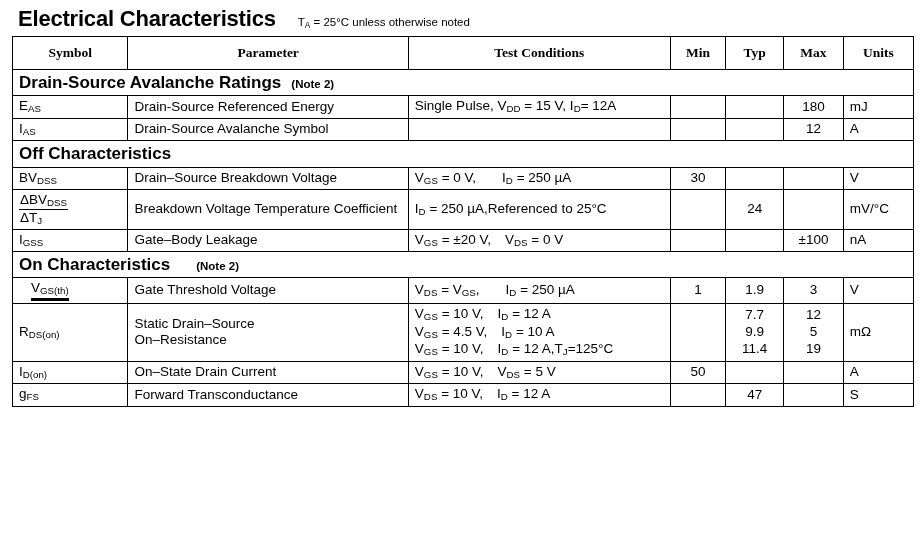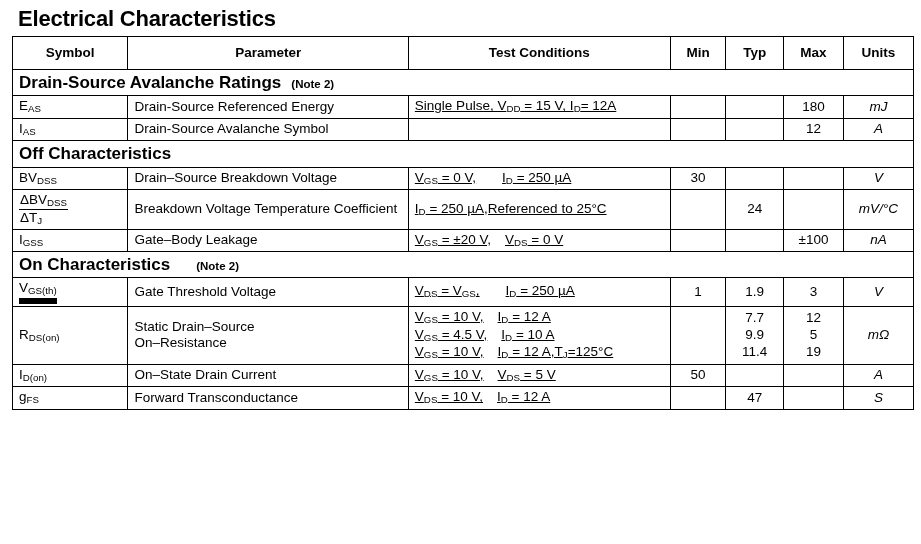--- a/index.html
+++ b/index.html
@@ -54,20 +54,21 @@
     padding: 2px 6px;
     vertical-align: middle;
     font-size: 13.5px;
     line-height: 1.25;
   }
   thead th {
     font-size: 17px;
     font-weight: bold;
     height: 28px;
     padding: 2px 4px;
+    font-family: Liberation Serif, serif;
   }
   
   col.c-sym   { width: 112px; }
   col.c-par   { width: 272px; }
   col.c-cond  { width: 254px; }
   col.c-min   { width: 54px; }
   col.c-typ   { width: 56px; }
   col.c-max   { width: 58px; }
   col.c-unit  { width: 68px; }
 
@@ -88,42 +89,45 @@
   }
   .sec-note {
     font-weight: bold;
     font-size: 11.5px;
     margin-left: 10px;
   }
   .sec-note.wide { margin-left: 26px; }
 
   td.sym { font-size: 14px; white-space: nowrap; }
   td.param { font-size: 14px; }
-  td.cond { font-size: 13.5px; white-space: nowrap; text-decoration: underline; }
+  td.cond { font-size: 13.5px; white-space: nowrap; }
   td.num { text-align: center; font-size: 14px; }
-  td.unit { text-align: center; font-size: 14px; font-style: italic; }
+  td.unit { text-align: left; font-size: 14px; }
 
   .multi { line-height: 1.35; }
   .frac {
     display: inline-block;
     text-align: left;
     line-height: 1.15;
   }
   .frac .top { display: block; border-bottom: 1px solid #000; padding: 0 1px; }
   .frac .bot { display: block; padding: 0 1px; }
   .spacer { display: inline-block; width: 26px; }
   .spacer-sm { display: inline-block; width: 14px; }
 </style>
 </head>
 <body>
 
 <div class="sheet">
 
   <div class="title-row">
     <div class="doc-title">Electrical Characteristics</div>
+    <div class="doc-subtitle">
+      <span>T</span><sub>A</sub><span> = 25°C unless otherwise noted</span>
+    </div>
   </div>
 
   <table class="ec">
     <colgroup>
       <col class="c-sym">
         <col class="c-par">
         <col class="c-cond">
       <col class="c-min">
         <col class="c-typ">
         <col class="c-max">
@@ -227,21 +231,21 @@
       </tr>
 
       <tr class="sec-row">
         <td colspan="7">
           <span class="sec-title">On Characteristics</span><span class="sec-note wide">(Note 2)</span>
         </td>
       </tr>
 
       <tr>
         <td class="sym">
-          <span style="border-bottom:6px solid #000000; display:inline-block;">V<sub>GS(th)</sub></span>
+          <span style="border-bottom:3px solid #000000; display:inline-block;margin-left:12px;">V<sub>GS(th)</sub></span>
         </td>
         <td class="param">Gate Threshold Voltage</td>
         <td class="cond">
           V<sub>DS</sub> = V<sub>GS</sub>,<span class="spacer"></span>I<sub>D</sub> = 250 µA
         </td>
         <td class="num">1</td>
         <td class="num">1.9</td>
         <td class="num">3</td>
         <td class="unit">V</td>
       </tr>

